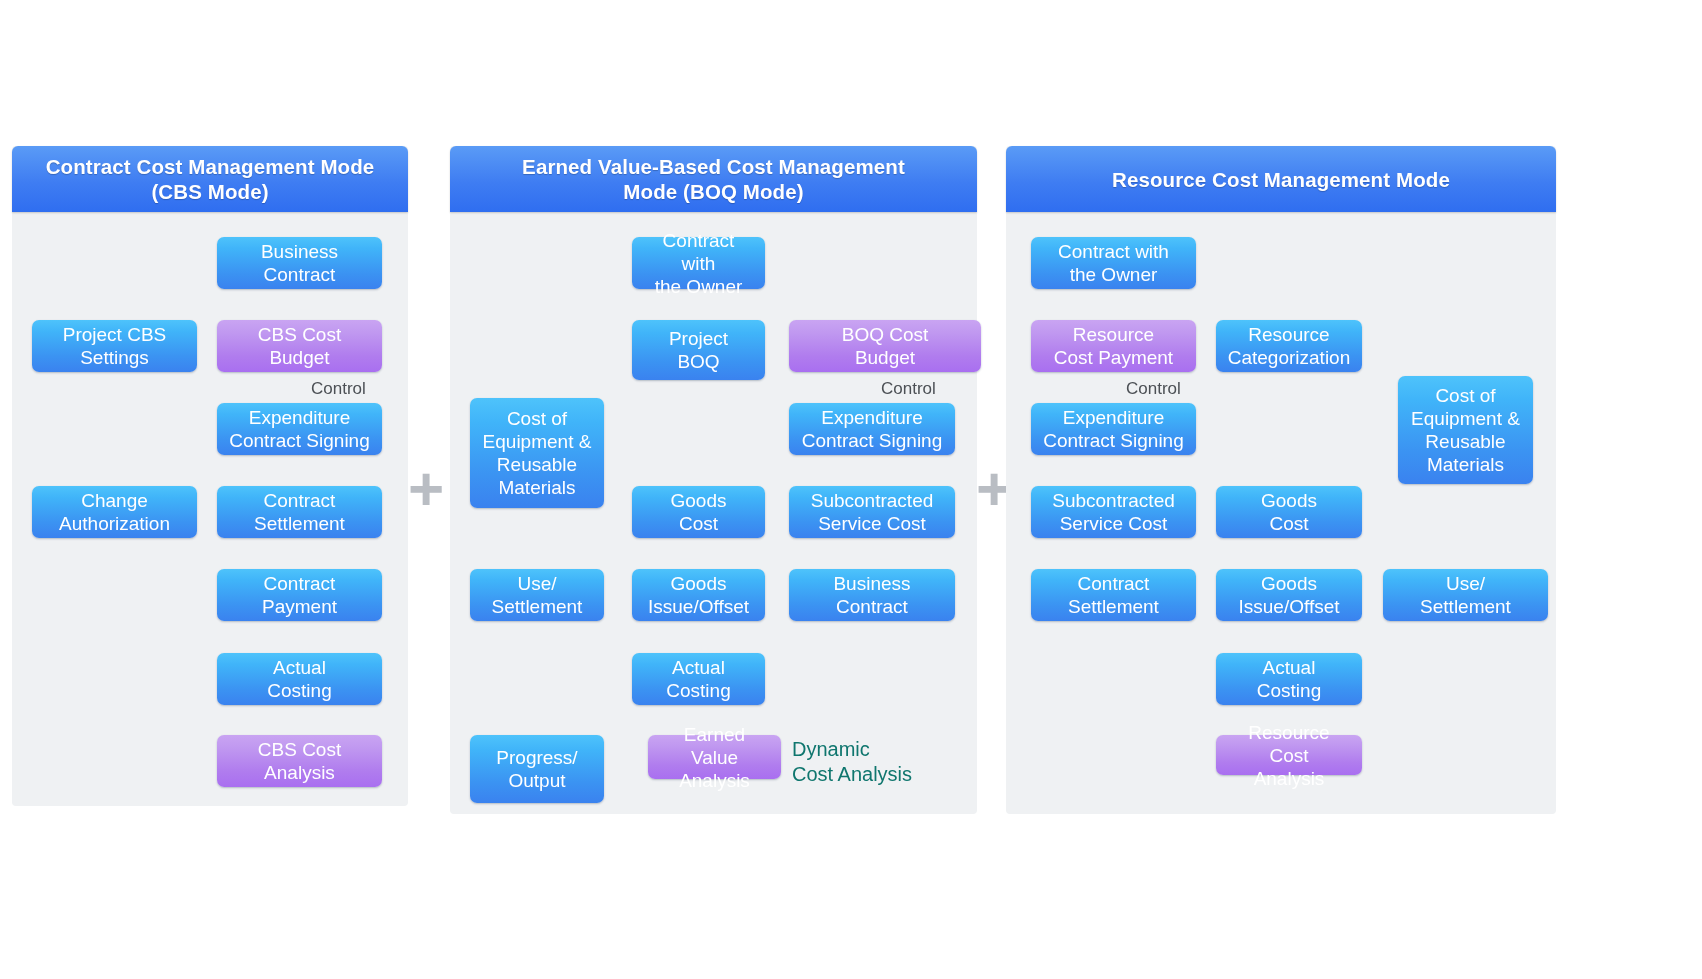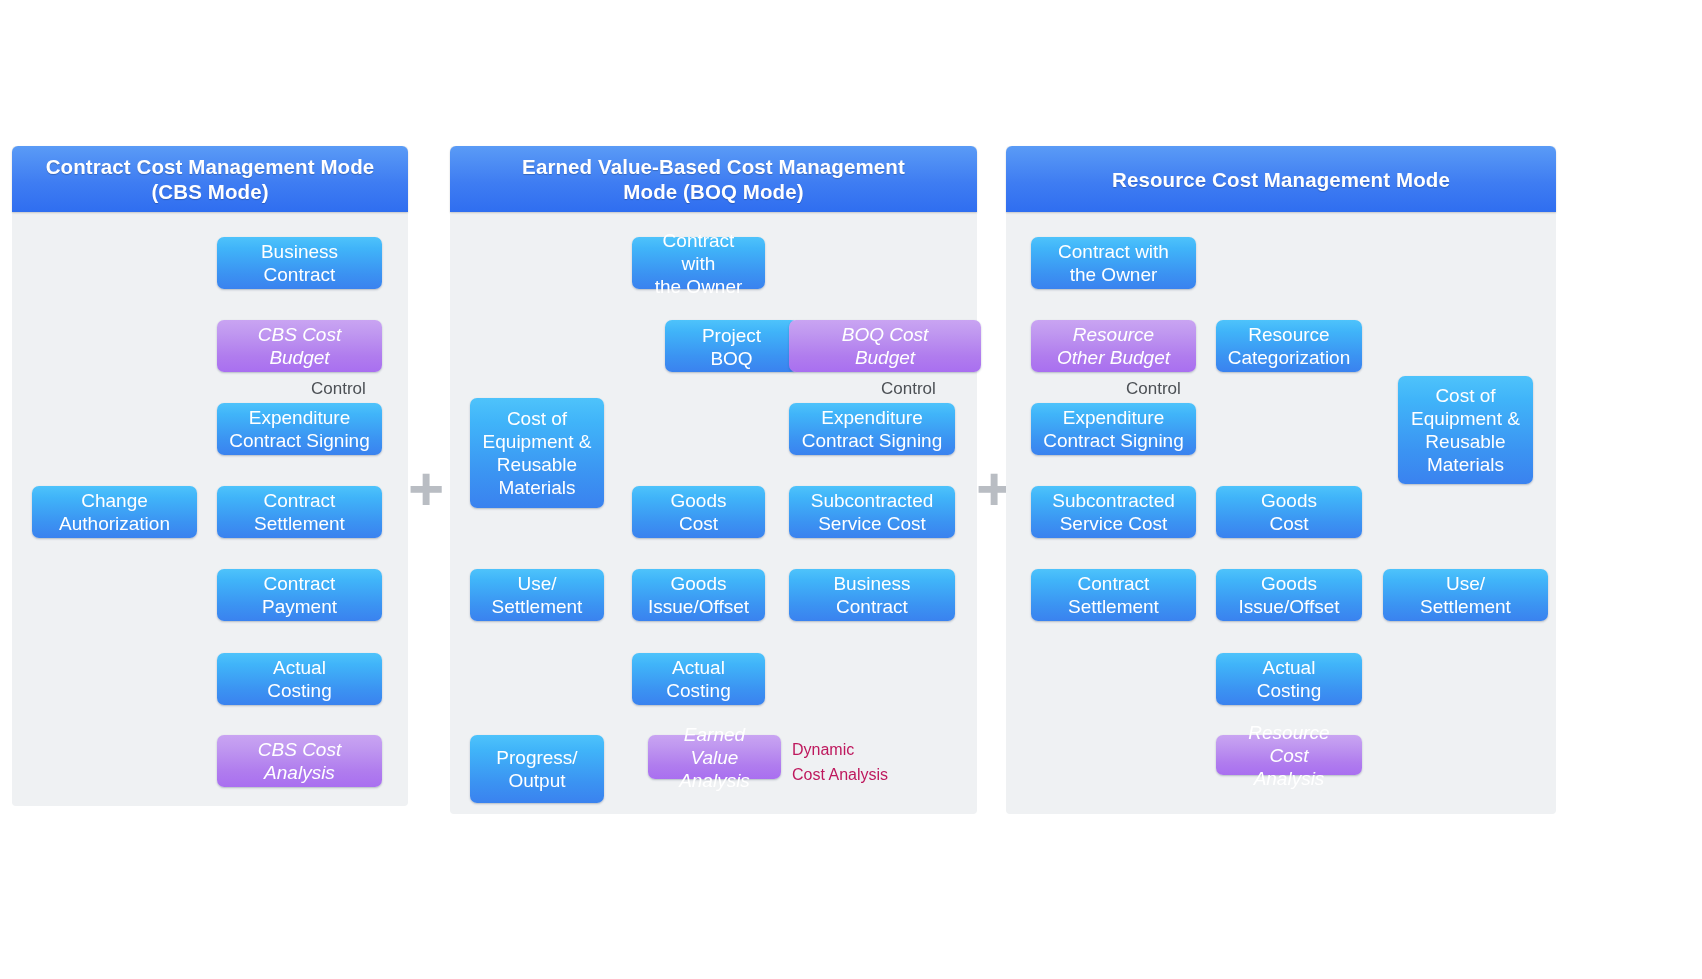--- a/index.html
+++ b/index.html
@@ -16,28 +16,28 @@
   .panel-header span{color:#ffffff;font-weight:bold;font-size:20.5px;
       line-height:25px;text-align:center;letter-spacing:.1px;
       text-shadow:0 1px 1px rgba(0,0,0,.22);padding:0 8px;}
   .panel-body{position:absolute;left:0;top:66px;right:0;bottom:0;}
 
   .node{position:absolute;border-radius:7px;display:flex;align-items:center;
       justify-content:center;text-align:center;color:#fff;font-size:19px;
       line-height:23px;box-shadow:0 1px 2px rgba(40,60,90,.30);
       box-sizing:border-box;padding:2px 12px;}
   .node.blue{background:linear-gradient(to bottom,#4ec3fb 0%,#40b4f9 22%,#3b93f2 70%,#3a82ef 100%);}
-  .node.purple{background:linear-gradient(to bottom,#c9a4f2 0%,#c098f0 25%,#b07cee 70%,#a96ff0 100%);font-style:italic;}
+  .node.purple{background:linear-gradient(to bottom,#c9a4f2 0%,#c098f0 25%,#b07cee 70%,#a96ff0 100%);}
 
   .plus{position:absolute;color:#b9bdc3;font-size:62px;line-height:62px;
       font-weight:bold;font-family:"Liberation Sans",sans-serif;}
 
   .edge-label{position:absolute;color:#4c5055;font-size:17px;line-height:20px;
       white-space:nowrap;}
-  .free-label{position:absolute;color:#be185d;font-size:16px;line-height:25px;}
+  .free-label{position:absolute;color:#0f766e;font-size:20px;line-height:25px;}
 
   svg.conn{position:absolute;left:0;top:0;width:1702px;height:979px;
       pointer-events:none;overflow:visible;}
   .ln{stroke:#9aa0a6;stroke-width:2.6;fill:none;}
 </style>
 </head>
 <body>
 
 <div id="stage">
 
@@ -95,20 +95,23 @@
         <span>Contract Cost Management Mode</span><br>
         <span>(CBS Mode)</span>
       </span>
     </div>
     <div class="panel-body"></div>
   </div>
 
   <div class="node blue" style="left:217px;top:209px;width:165px;height:52px;">
     <div><span>Business</span><br><span>Contract</span></div>
   </div>
+  <div class="node blue" style="left:32px;top:292px;width:165px;height:52px;">
+    <div><span>Project CBS</span><br><span>Settings</span></div>
+  </div>
   <div class="node purple" style="left:217px;top:292px;width:165px;height:52px;">
     <div><span>CBS Cost</span><br><span>Budget</span></div>
   </div>
   <div class="edge-label" style="left:311px;top:351px;"><span>Control</span></div>
   <div class="node blue" style="left:217px;top:375px;width:165px;height:52px;">
     <div><span>Expenditure</span><br><span>Contract Signing</span></div>
   </div>
   <div class="node blue" style="left:32px;top:458px;width:165px;height:52px;">
     <div><span>Change</span><br><span>Authorization</span></div>
   </div>
@@ -133,21 +136,21 @@
         <span>Earned Value-Based Cost Management</span><br>
         <span>Mode (BOQ Mode)</span>
       </span>
     </div>
     <div class="panel-body"></div>
   </div>
 
   <div class="node blue" style="left:632px;top:209px;width:133px;height:52px;">
     <div><span>Contract with</span><br><span>the Owner</span></div>
   </div>
-  <div class="node blue" style="left:665px;top:292px;width:133px;height:52px;align-items:flex-end;">
+  <div class="node blue" style="left:632px;top:292px;width:133px;height:60px;">
     <div><span>Project</span><br><span>BOQ</span></div>
   </div>
   <div class="node purple" style="left:789px;top:292px;width:192px;height:52px;">
     <div><span>BOQ Cost</span><br><span>Budget</span></div>
   </div>
   <div class="edge-label" style="left:881px;top:351px;"><span>Control</span></div>
   <div class="node blue" style="left:470px;top:370px;width:134px;height:110px;">
     <div><span>Cost of</span><br><span>Equipment &amp;</span><br><span>Reusable</span><br><span>Materials</span></div>
   </div>
   <div class="node blue" style="left:789px;top:375px;width:166px;height:52px;">
@@ -188,21 +191,21 @@
     <div class="panel-header">
       <span>Resource Cost Management Mode</span>
     </div>
     <div class="panel-body"></div>
   </div>
 
   <div class="node blue" style="left:1031px;top:209px;width:165px;height:52px;">
     <div><span>Contract with</span><br><span>the Owner</span></div>
   </div>
   <div class="node purple" style="left:1031px;top:292px;width:165px;height:52px;">
-    <div><span>Resource</span><br><span>Other Budget</span></div>
+    <div><span>Resource</span><br><span>Cost Payment</span></div>
   </div>
   <div class="node blue" style="left:1216px;top:292px;width:146px;height:52px;">
     <div><span>Resource</span><br><span>Categorization</span></div>
   </div>
   <div class="edge-label" style="left:1126px;top:351px;"><span>Control</span></div>
   <div class="node blue" style="left:1031px;top:375px;width:165px;height:52px;">
     <div><span>Expenditure</span><br><span>Contract Signing</span></div>
   </div>
   <div class="node blue" style="left:1398px;top:348px;width:135px;height:108px;">
     <div><span>Cost of</span><br><span>Equipment &amp;</span><br><span>Reusable</span><br><span>Materials</span></div>

